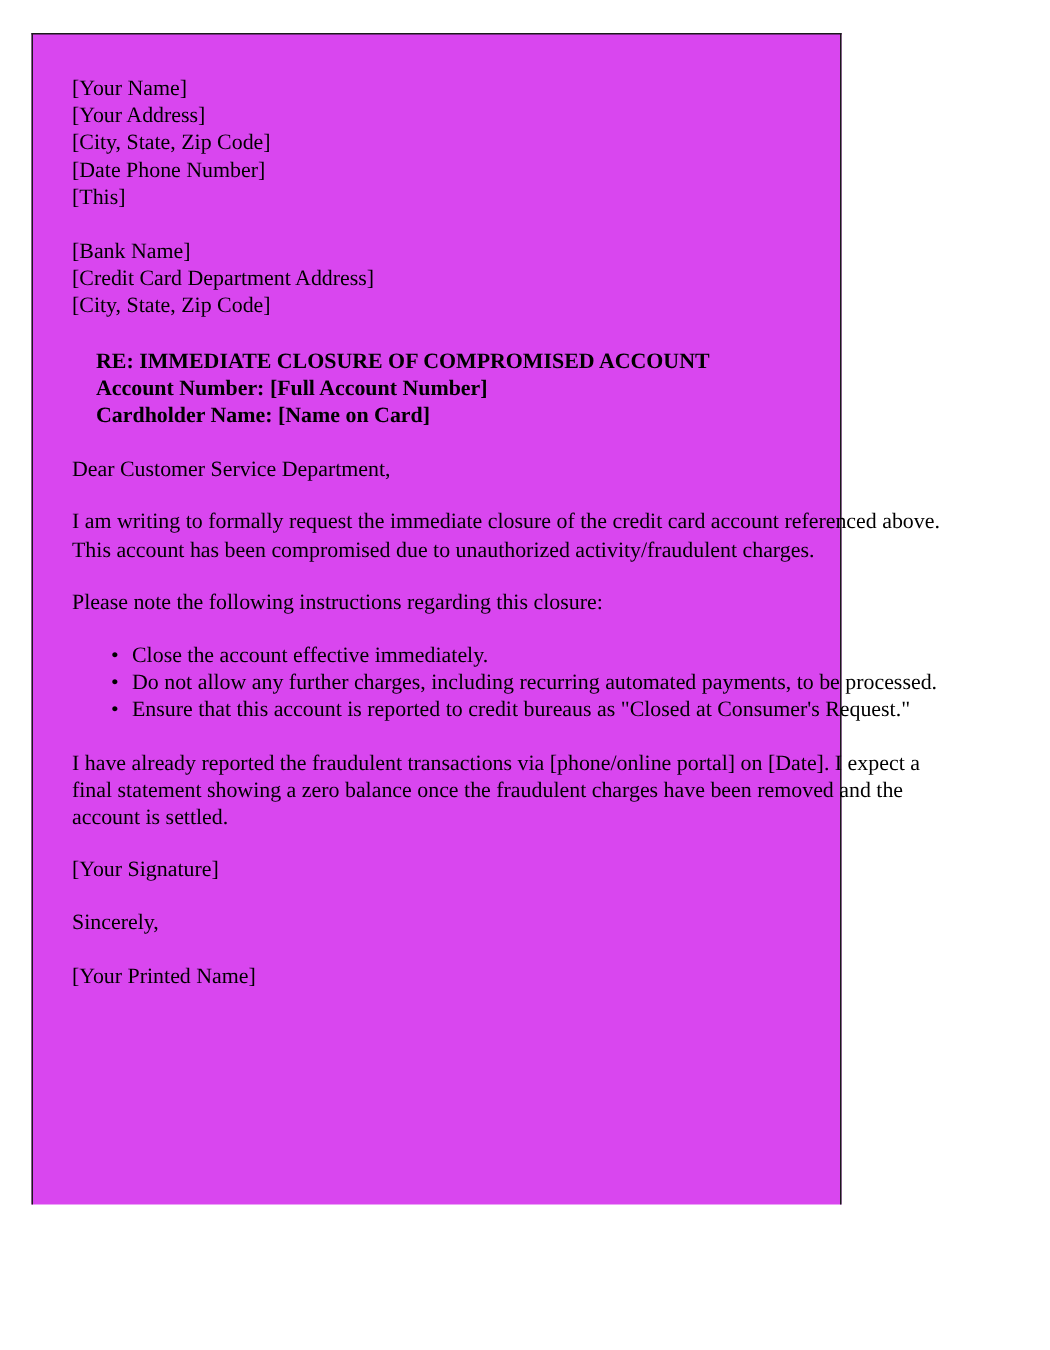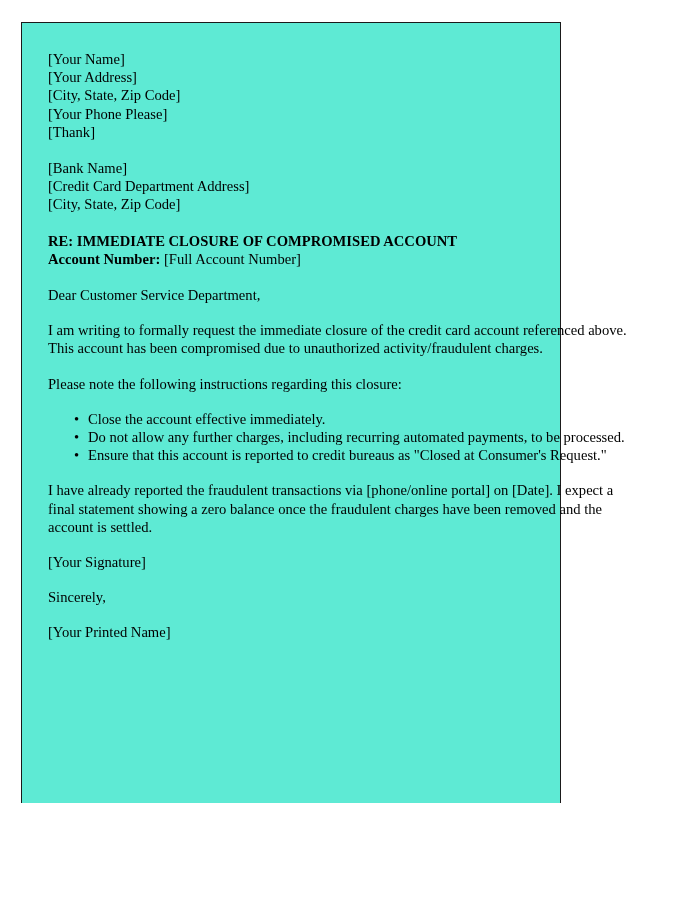--- a/index.html
+++ b/index.html
@@ -18,21 +18,21 @@
   }
 
   
   #page-sheet {
     position: absolute;
     left: 21px;
     top: 22px;
     width: 540px;
     height: 781px;
     box-sizing: border-box;
-    background: #5eead4;
+    background: #d946ef;
     border-left: 1px solid #1a1a1a;
     border-right: 1px solid #1a1a1a;
     border-top: 1px solid #1a1a1a;
     border-bottom: none;
   }
 
   #letter-body {
     position: absolute;
     left: 26px;
     top: 27px;
@@ -47,32 +47,32 @@
 
   .addr-block {
     margin: 0 0 18px 0;
   }
   .addr-line {
     display: block;
     white-space: pre;
   }
 
   .subject-block {
-    margin: 0 0 18px 0;
+    margin: 0 0 18px 16px;
   }
   .subject-line {
     display: block;
     font-weight: bold;
   }
   .field-line {
     display: block;
     font-weight: bold;
   }
   .field-value {
-    font-weight: normal;
+    font-weight: bold;
   }
 
   .para {
     margin: 12px 0 17px 0;
   }
 
   .bullet-list {
     list-style: none;
     margin: 0 0 17px 0;
     padding: 0;
@@ -99,33 +99,34 @@
 </head>
 <body>
 
 <div id="page-sheet">
   <div id="letter-body" class="doc-text">
 
     <div class="addr-block">
       <span class="addr-line">[Your Name]</span>
       <span class="addr-line">[Your Address]</span>
       <span class="addr-line">[City, State, Zip Code]</span>
-      <span class="addr-line">[Your Phone Please]</span>
-      <span class="addr-line">[Thank]</span>
+      <span class="addr-line">[Date Phone Number]</span>
+      <span class="addr-line">[This]</span>
     </div>
 
     <div class="addr-block">
       <span class="addr-line">[Bank Name]</span>
       <span class="addr-line">[Credit Card Department Address]</span>
       <span class="addr-line">[City, State, Zip Code]</span>
     </div>
 
     <div class="subject-block">
       <span class="subject-line">RE: IMMEDIATE CLOSURE OF COMPROMISED ACCOUNT</span>
       <span class="field-line"><span>Account Number:</span> <span class="field-value">[Full Account Number]</span></span>
+      <span class="field-line"><span>Cardholder Name:</span> <span class="field-value">[Name on Card]</span></span>
     </div>
 
     <p class="para">Dear Customer Service Department,</p>
 
     <p class="para">I am writing to formally request the immediate closure of the credit card account referenced above. This account has been compromised due to unauthorized activity/fraudulent charges.</p>
 
     <p class="para">Please note the following instructions regarding this closure:</p>
 
     <ul class="bullet-list">
       <li class="bullet-item">

